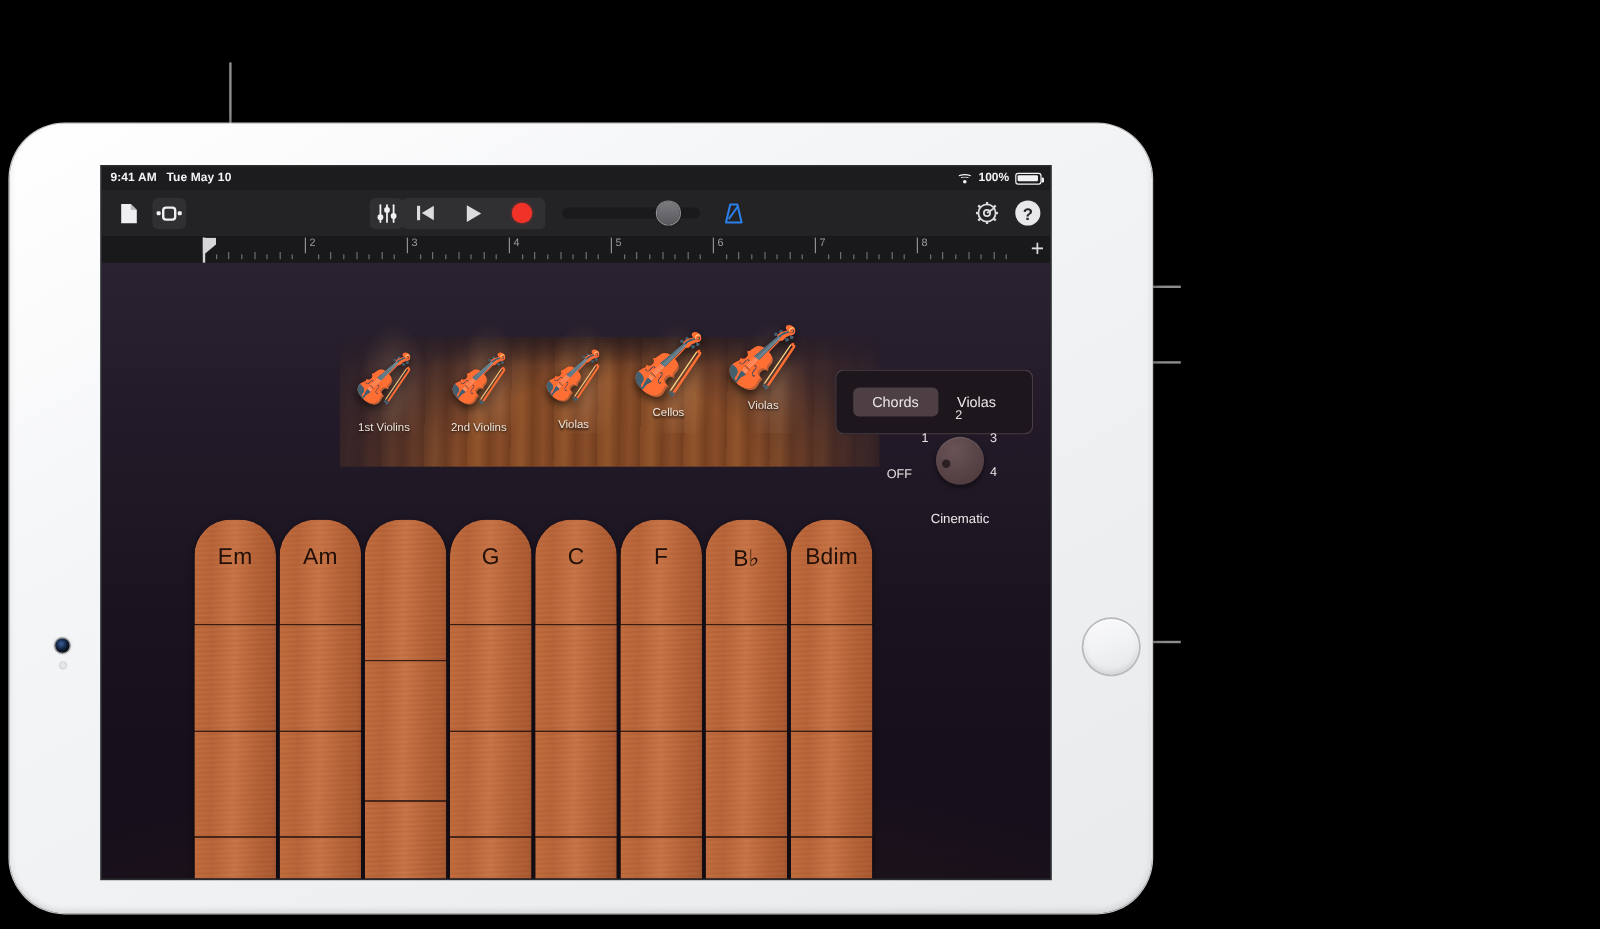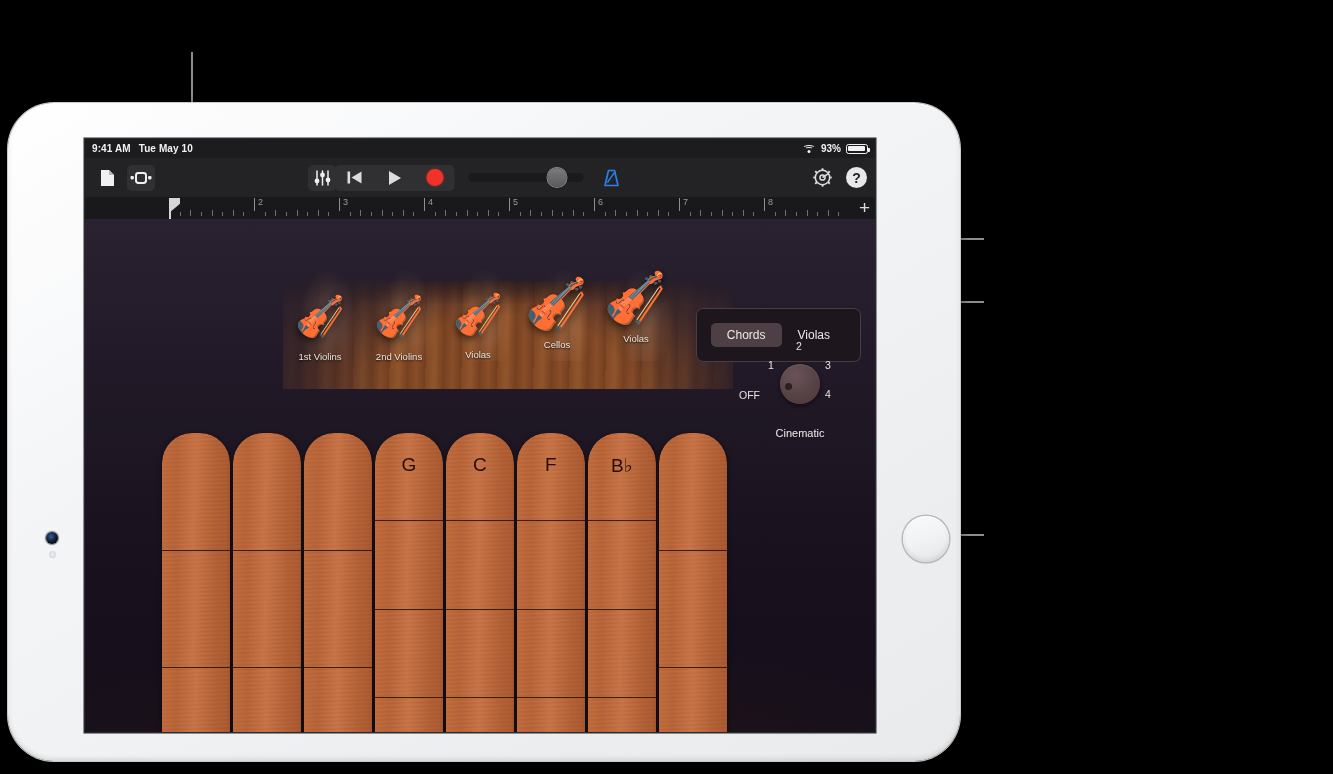--- a/index.html
+++ b/index.html
@@ -234,21 +234,21 @@
       <div id="status-left">
         <span>9:41 AM</span>
         <span>Tue May 10</span>
       </div>
       <div id="status-right">
         <span class="wifi-glyph">
             <i></i>
             <i></i>
             <i></i>
           </span>
-        <span>93%</span>
+        <span>100%</span>
         <span class="battery">
             <i></i>
           </span>
       </div>
     </div>
 
     <div id="toolbar">
       <div id="toolbar-left">
         <div class="tb-btn">
           <svg width="15" height="18" viewBox="0 0 15 18">
@@ -470,26 +470,32 @@
         <span class="knob-lbl" style="left:84px; top:49px;">4</span>
         <div id="knob">
           <span class="indicator"></span>
         </div>
         <span class="caption">Cinematic</span>
       </div>
 
       <div id="chord-strips">
 
         <div class="strip">
-          <div class="seg-cell"></div>
-          <div class="seg-cell"></div>
-          <div class="seg-cell"></div>
-        </div>
-
-        <div class="strip">
+          <div class="seg-cell">
+            <span class="chord-name">Em</span>
+          </div>
+          <div class="seg-cell"></div>
+          <div class="seg-cell"></div>
+          <div class="seg-cell"></div>
+        </div>
+
+        <div class="strip">
+          <div class="seg-cell">
+            <span class="chord-name">Am</span>
+          </div>
           <div class="seg-cell"></div>
           <div class="seg-cell"></div>
           <div class="seg-cell"></div>
         </div>
 
         <div class="strip">
           <div class="seg-cell"></div>
           <div class="seg-cell"></div>
           <div class="seg-cell"></div>
         </div>
@@ -524,20 +530,23 @@
         <div class="strip">
           <div class="seg-cell">
             <span class="chord-name">B♭</span>
           </div>
           <div class="seg-cell"></div>
           <div class="seg-cell"></div>
           <div class="seg-cell"></div>
         </div>
 
         <div class="strip">
+          <div class="seg-cell">
+            <span class="chord-name">Bdim</span>
+          </div>
           <div class="seg-cell"></div>
           <div class="seg-cell"></div>
           <div class="seg-cell"></div>
         </div>
 
       </div>
     </div>
   </div>
 </div>
 

